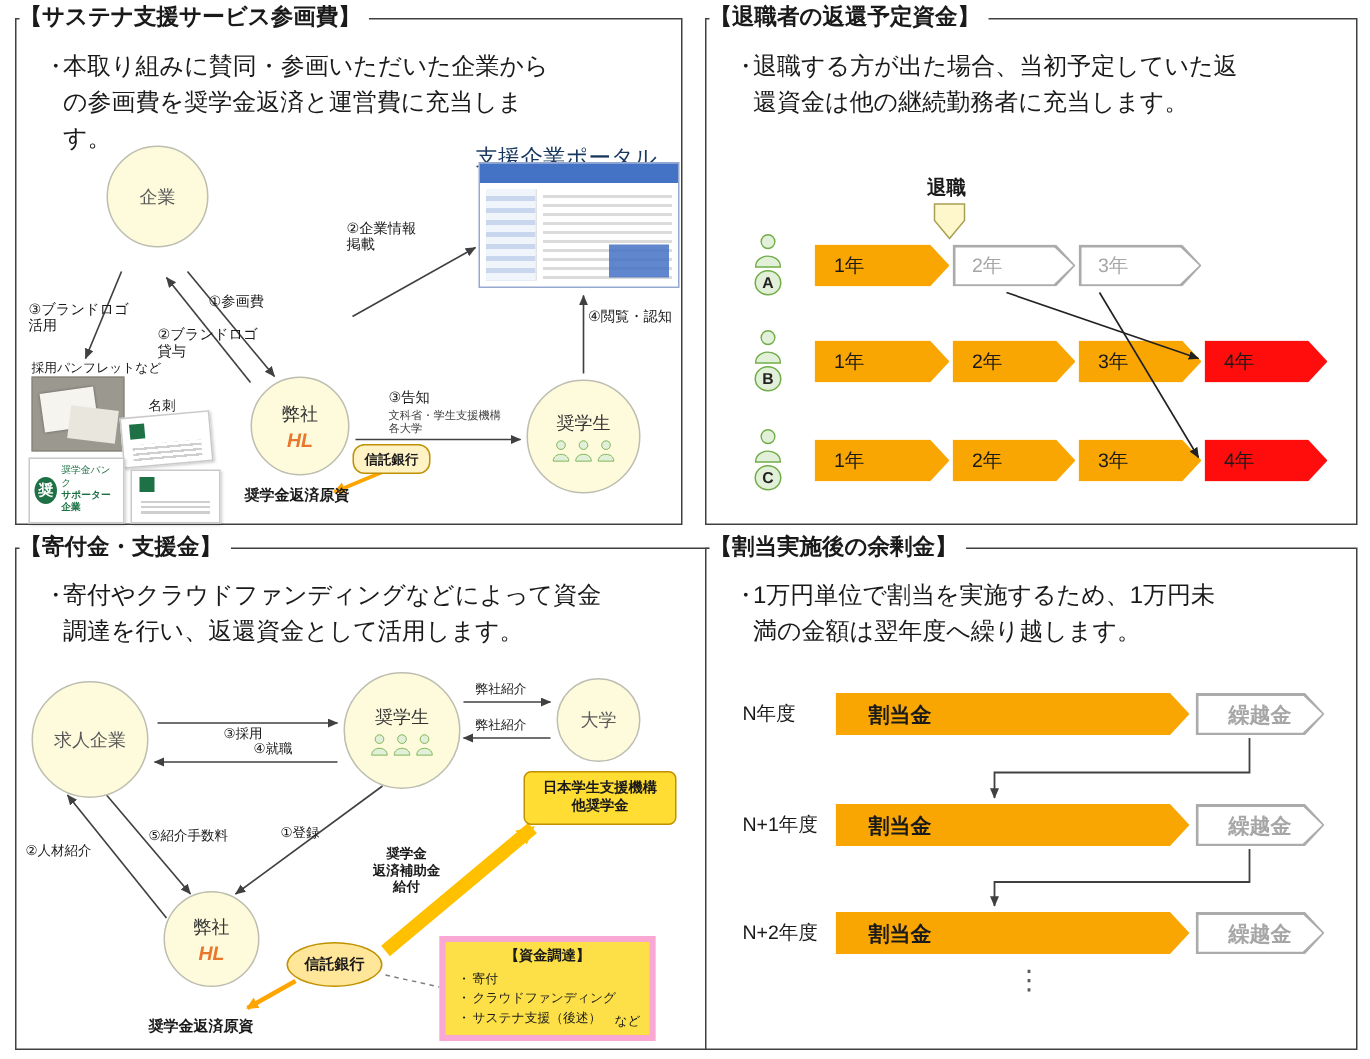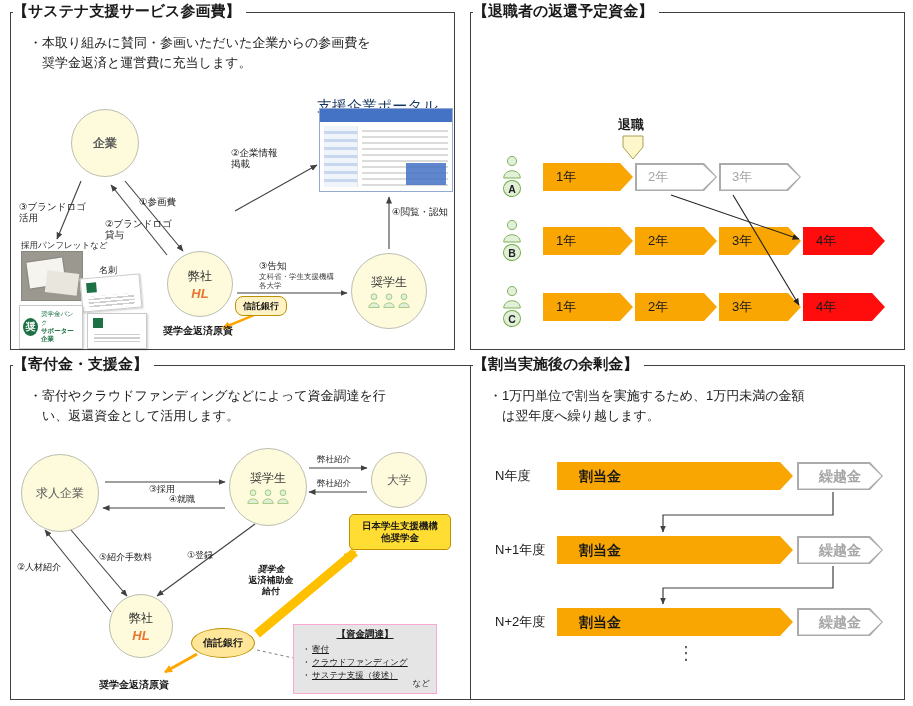--- a/index.html
+++ b/index.html
@@ -3,21 +3,21 @@
 <meta charset="utf-8">
 <style>
   * { box-sizing: border-box; margin: 0; padding: 0; }
   html,body { width: 913px; height: 706px; }
   body { background:#fff; font-family:"Liberation Sans","DejaVu Sans",sans-serif; color:#1a1a1a; }
   .stage { position:relative; width:913px; height:706px; overflow:hidden; background:#fff; }
 
   .panel { position:absolute; border:1.4px solid #404040; background:#fff; }
   .legend { position:absolute; top:-11px; left:2px; background:#fff; padding:0 6px 0 0;
             font-weight:bold; font-size:15px; white-space:nowrap; }
-  .bullet { position:absolute; font-size:13px; line-height:1.5; padding-left:15px; }
+  .bullet { position:absolute; font-size:16px; line-height:1.5; padding-left:15px; }
   .bullet::before { content:"・"; position:absolute; left:2px; top:0; }
 
   .lab { position:absolute; font-size:9.5px; line-height:1.2; color:#1a1a1a; }
   .b { font-weight:bold; }
 
   .circle { position:absolute; border-radius:50%; background:#FEFBDC; border:1px solid #BDBDB0;
             display:flex; flex-direction:column; align-items:center; justify-content:center; gap:2px; }
   .circle .cl { font-size:12px; color:#595959; }
   .circle .dark { color:#333; }
   .persons { display:flex; gap:1px; align-items:flex-end; }
@@ -63,21 +63,21 @@
   .photo .pg2 { position:absolute; left:24px; top:20px; width:32px; height:22px; background:#E8E6DD; transform:rotate(7deg); }
 
   .card { position:absolute; background:#fff; border:1px solid #C9C9C9; box-shadow:1px 1px 2px rgba(0,0,0,.2); }
   .badge-circle { width:18px; height:18px; border-radius:50%; background:#1E7145; color:#fff;
                   font-size:10px; font-weight:bold; display:flex; align-items:center; justify-content:center; }
   .badge-txt { font-size:6.5px; color:#1E7145; line-height:1.3; }
   .cardlines { position:absolute; left:6px; right:6px; top:18px; height:12px;
                background:repeating-linear-gradient(#fff 0 2px, #cfcfcf 2px 3.5px); }
   .minilogo { position:absolute; left:5px; top:4px; width:10px; height:10px; background:#1E7145; }
 
-  .fbox { position:absolute; border:1px solid #f9a8d4; background:#e5e5e5;text-decoration:underline; }
+  .fbox { position:absolute; border:4px solid #f9a8d4; background:#fde047; }
   .fbox .ft { text-align:center; font-weight:bold; font-size:9.5px; margin-top:3px; }
   .fbox ul { list-style:none; margin:2px 0 0 8px; }
   .fbox li { font-size:8.5px; line-height:1.55; padding-left:10px; position:relative; }
   .fbox li::before { content:"・"; position:absolute; left:0; }
   .fbox .fnado { position:absolute; right:6px; bottom:3px; font-size:8.5px; }
 
   .yearlab { position:absolute; font-size:13px; line-height:28px;text-align:right; }
   .dots { position:absolute; font-size:18px; color:#595959; line-height:1; }
 </style>
 </head>
@@ -100,21 +100,21 @@
       </defs>
       <line x1="114" y1="168" x2="172" y2="238" stroke="#404040" stroke-width="1.1" marker-end="url(#m1b)"></line>
       <line x1="156" y1="242" x2="100" y2="172" stroke="#404040" stroke-width="1.1" marker-end="url(#m1b)"></line>
       <line x1="70" y1="168" x2="46" y2="226" stroke="#404040" stroke-width="1.1" marker-end="url(#m1b)"></line>
       <line x1="224" y1="198" x2="306" y2="152" stroke="#404040" stroke-width="1.1" marker-end="url(#m1b)"></line>
       <line x1="378" y1="236" x2="378" y2="184" stroke="#404040" stroke-width="1.1" marker-end="url(#m1b)"></line>
       <line x1="226" y1="280" x2="336" y2="280" stroke="#404040" stroke-width="1.1" marker-end="url(#m1b)"></line>
       <line x1="248" y1="300" x2="212" y2="315" stroke="#FFA500" stroke-width="2.5" marker-end="url(#m1o)"></line>
     </svg>
 
-    <div class="circle" style="left:60px; top:96px; width:68px; height:68px;font-weight:bold;">
+    <div class="circle" style="left:60px; top:84px; width:68px; height:68px;">
       <span class="cl">企業</span>
     </div>
 
     <div class="lab" style="left:306px; top:84px; color:#17375E; font-size:15px;">支援企業ポータル</div>
     <div class="portal" style="left:308px; top:95px; width:134px; height:84px;">
       <div class="pbar"></div>
       <div class="pbody">
         <div class="pside"></div>
         <div class="pmain">
           <div class="pmod"></div>
@@ -179,20 +179,21 @@
       </div>
     </div>
     <div class="card" style="left:76px; top:300px; width:60px; height:36px;">
       <div class="minilogo"></div>
       <div class="cardlines"></div>
     </div>
   </section>
 
   <section class="panel" style="left:470px; top:12px; width:435px; height:338px;">
     <div class="legend">【退職者の返還予定資金】</div>
+    <div class="bullet" style="left:16px; top:20px; width:340px;">退職する方が出た場合、当初予定していた返還資金は他の継続勤務者に充当します。</div>
 
     <div class="lab b" style="left:147px; top:104px; font-size:13px;">退職</div>
     <svg class="ov" style="left:151px; top:122px;" width="22" height="26">
       <path d="M1,1 H21 V12 L11,24 L1,12 Z" fill="#FFF7CC" stroke="#A8A052" stroke-width="1"></path>
     </svg>
 
     <div class="pblock" style="left:24px; top:142px;">
       <svg width="22" height="24" viewBox="0 0 24 26">
           <circle cx="12" cy="6.5" r="5" fill="#E2F0D9" stroke="#70AD47"></circle>
           <path d="M3,25 C3,14.5 21,14.5 21,25 Z" fill="#E2F0D9" stroke="#70AD47"></path>
@@ -334,21 +335,21 @@
 
     <div class="lab" style="left:138px; top:102px; font-size:9px;margin-top:16px;">③採用</div>
     <div class="lab" style="left:138px; top:128px; font-size:9px;margin-left:20px;">④就職</div>
     <div class="lab" style="left:306px; top:88px; font-size:8.5px;">弊社紹介</div>
     <div class="lab" style="left:306px; top:112px; font-size:8.5px;">弊社紹介</div>
     <div class="lab" style="left:88px; top:186px; font-size:9px;">⑤紹介手数料</div>
     <div class="lab" style="left:176px; top:184px; font-size:9px;">①登録</div>
     <div class="lab" style="left:6px; top:196px; font-size:9px;">②人材紹介</div>
 
     <div class="lab b" style="left:230px; top:198px; width:60px; text-align:center; font-size:9px;">
-      <span style="display:block;font-style:italic;">奨学金</span>
+      <span style="display:block;">奨学金</span>
       <span style="display:block;">返済補助金</span>
       <span style="display:block;">給付</span>
     </div>
 
     <div class="circle" style="left:98px; top:228px; width:64px; height:64px;">
       <span class="cl dark">弊社</span>
       <span class="hl">HL</span>
     </div>
 
     <div class="ellipse" style="left:180px; top:262px; width:64px; height:30px;">

